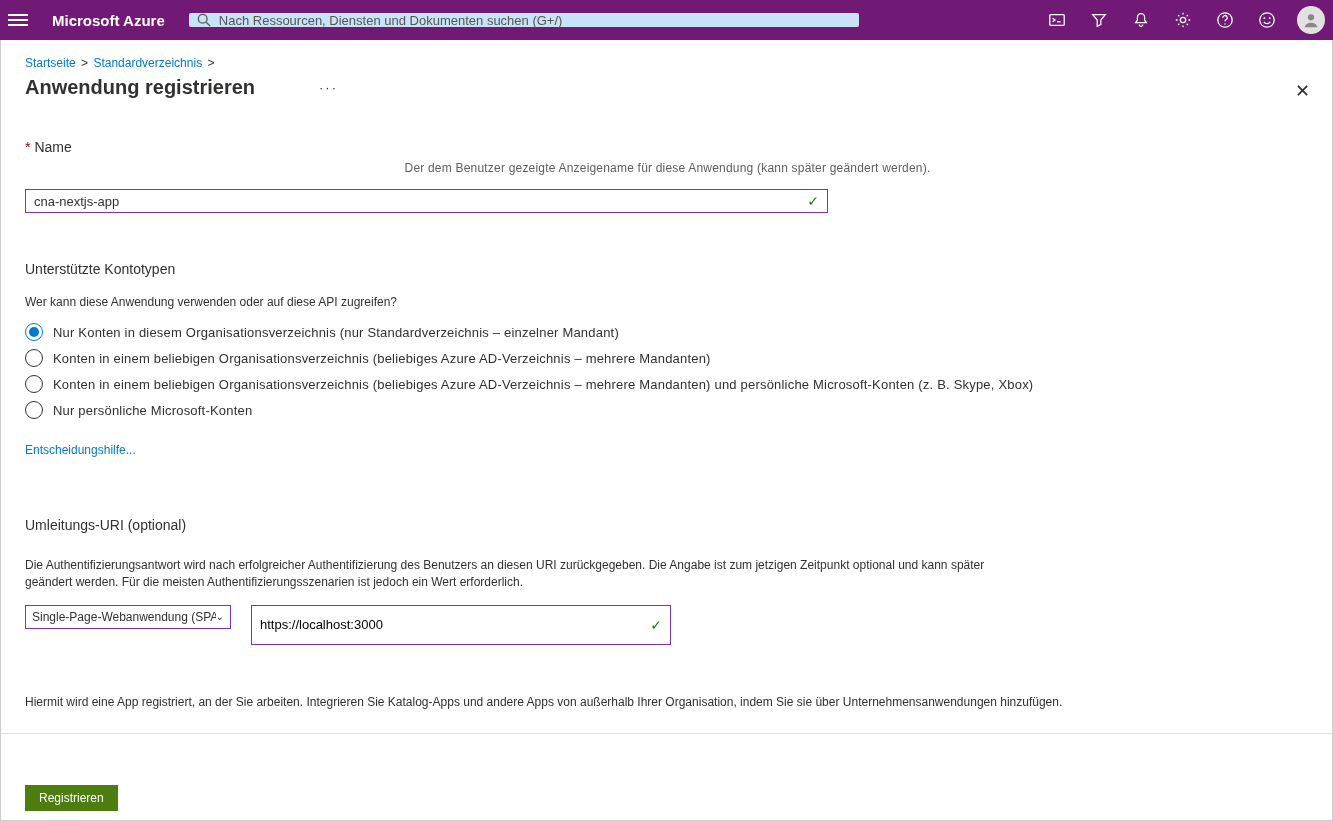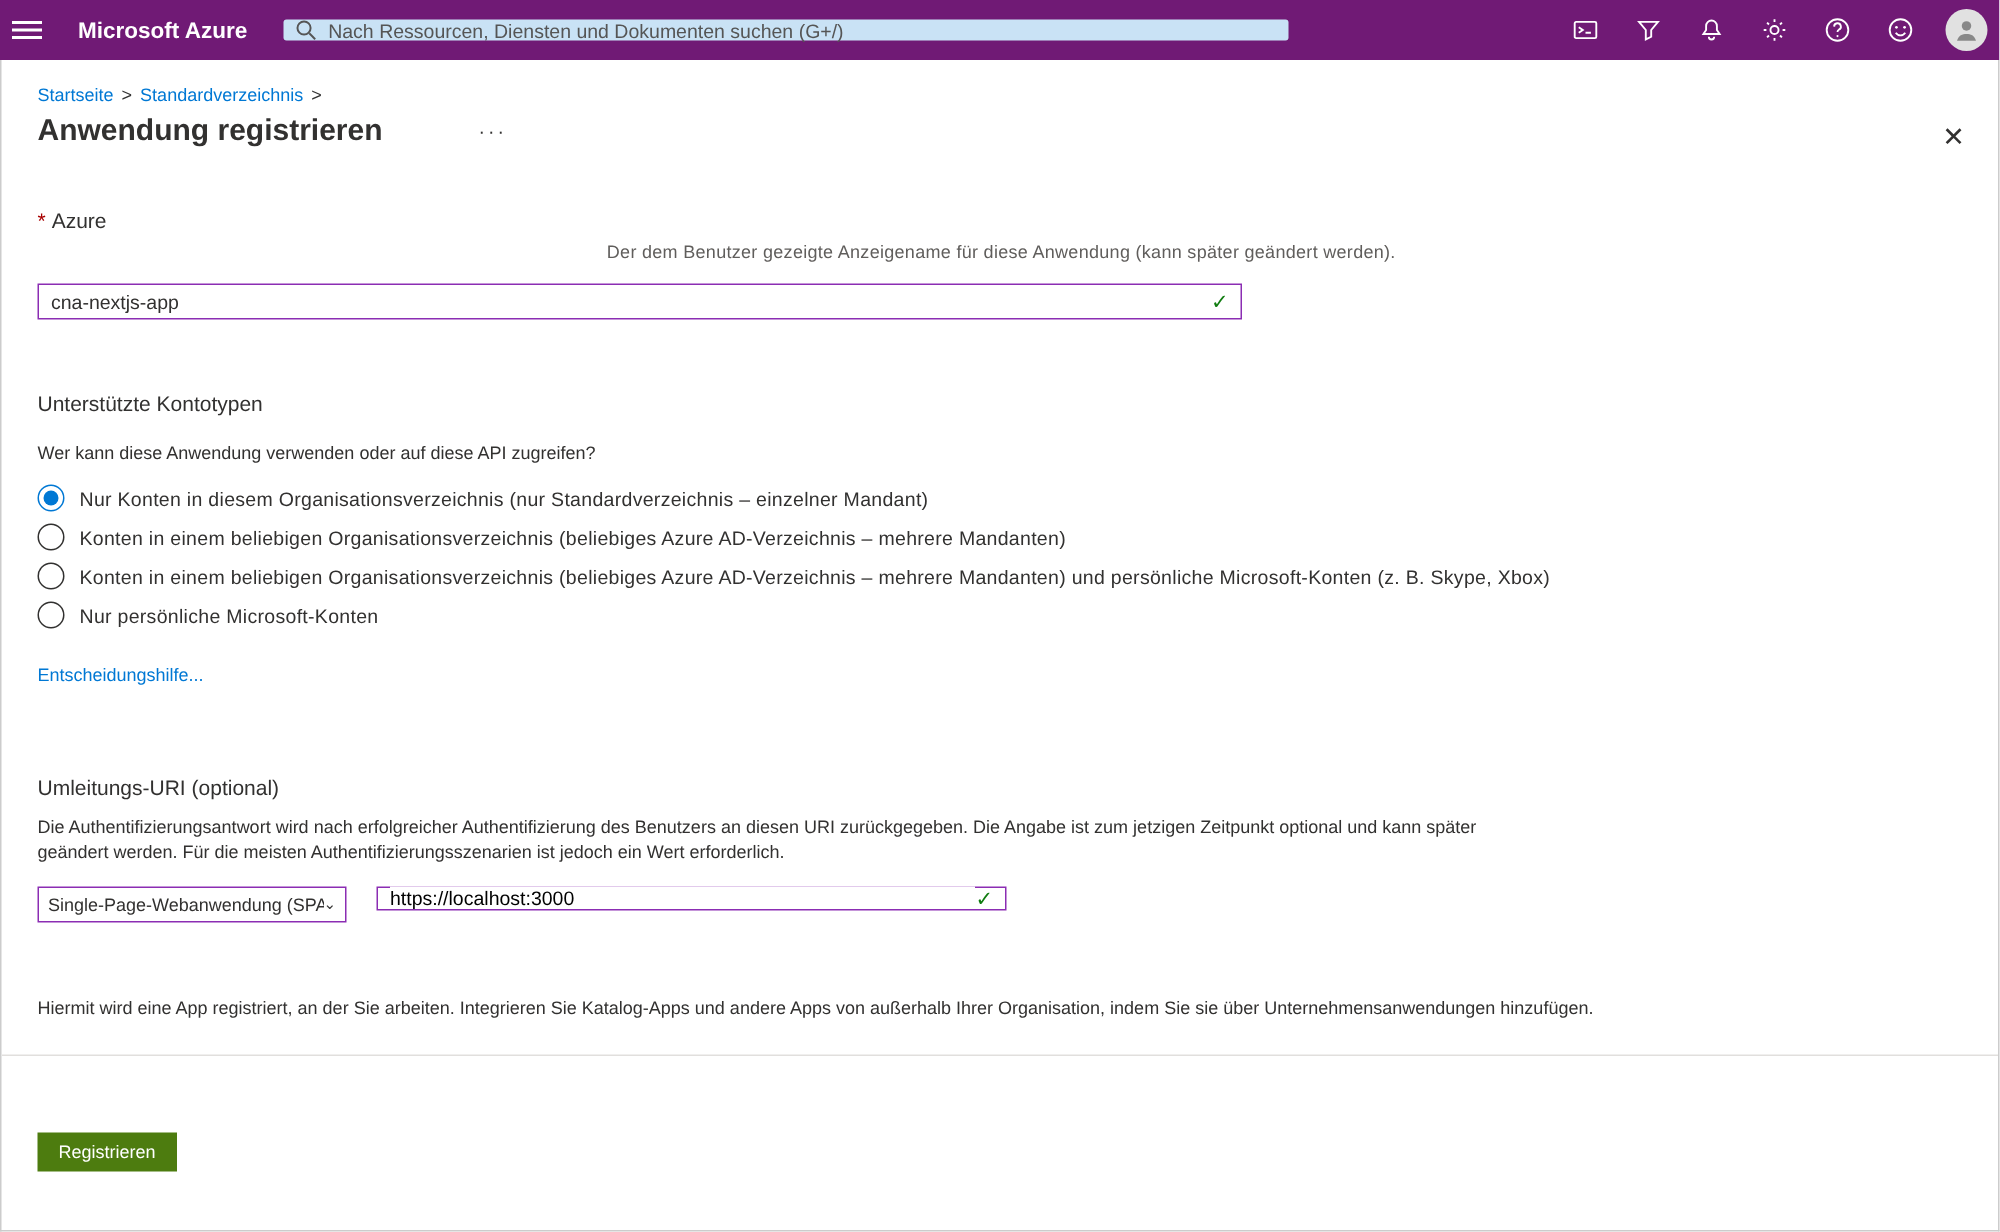--- a/index.html
+++ b/index.html
@@ -77,29 +77,29 @@
   width:18px; height:18px; border-radius:50%; border:1px solid #323130;
   display:flex; align-items:center; justify-content:center; margin-right:10px; flex:0 0 auto;
 }
 .radio-row.selected .radio-outer{ border-color:#0078d4;}
 .radio-inner { width:10px; height:10px; border-radius:50%; background:#0078d4;}
 .radio-text { letter-spacing:0.2px;}
 
 .link { color:#0078d4; font-size:12px; margin-top:20px; display:inline-flex; align-items:center; text-decoration:none;}
 .ext-icon { margin-left:4px;}
 
-.redirect-help { font-size:12px; color:#323130; margin-top:10px; max-width:960px; line-height:1.4;}
+.redirect-help { font-size:12px; color:#323130; margin-top:24px; max-width:960px; line-height:1.4;}
 
 .redirect-row { display:flex; gap:20px; margin-top:14px;}
 .select-box {
   width:206px; height:24px; border:1px solid #8b2db3; display:flex; align-items:center;
   padding:0 6px; font-size:12px; color:#323130; justify-content:space-between;
 }
 .uri-box {
-  width:420px; height:16px; border:1px solid #8b2db3; display:flex; align-items:center;
+  width:420px; height:40px; border:1px solid #8b2db3; display:flex; align-items:center;
   padding:0 8px;
 }
 .uri-box input { border:none; outline:none; flex:1; font-size:13px;}
 
 .catalog-note { font-size:12px; color:#323130; margin-top:50px;}
 
 .divider { height:1px; background:#e1dfdd; margin-top:24px;}
 
 .footer-area { padding:16px 24px 24px 24px;}
 .consent { font-size:12px; color:#0078d4; display:inline-flex; align-items:center;}
@@ -195,21 +195,21 @@
 
   <div class="page-title-row">
     <div class="page-title">Anwendung registrieren</div>
     <div class="page-menu">···</div>
   </div>
   <div class="close-x">✕</div>
 
   
   <div class="section">
     <div class="label-row">
-      <span class="req-star">*</span><span>Azure</span>
+      <span class="req-star">*</span><span>Name</span>
     </div>
     <div class="helper">Der dem Benutzer gezeigte Anzeigename für diese Anwendung (kann später geändert werden).</div>
     <div class="text-input-wrap">
       <input type="text" value="cna-nextjs-app" style="">
       <span class="valid-check">✓</span>
     </div>
   </div>
 
   
   <div class="subhead">Unterstützte Kontotypen</div>

